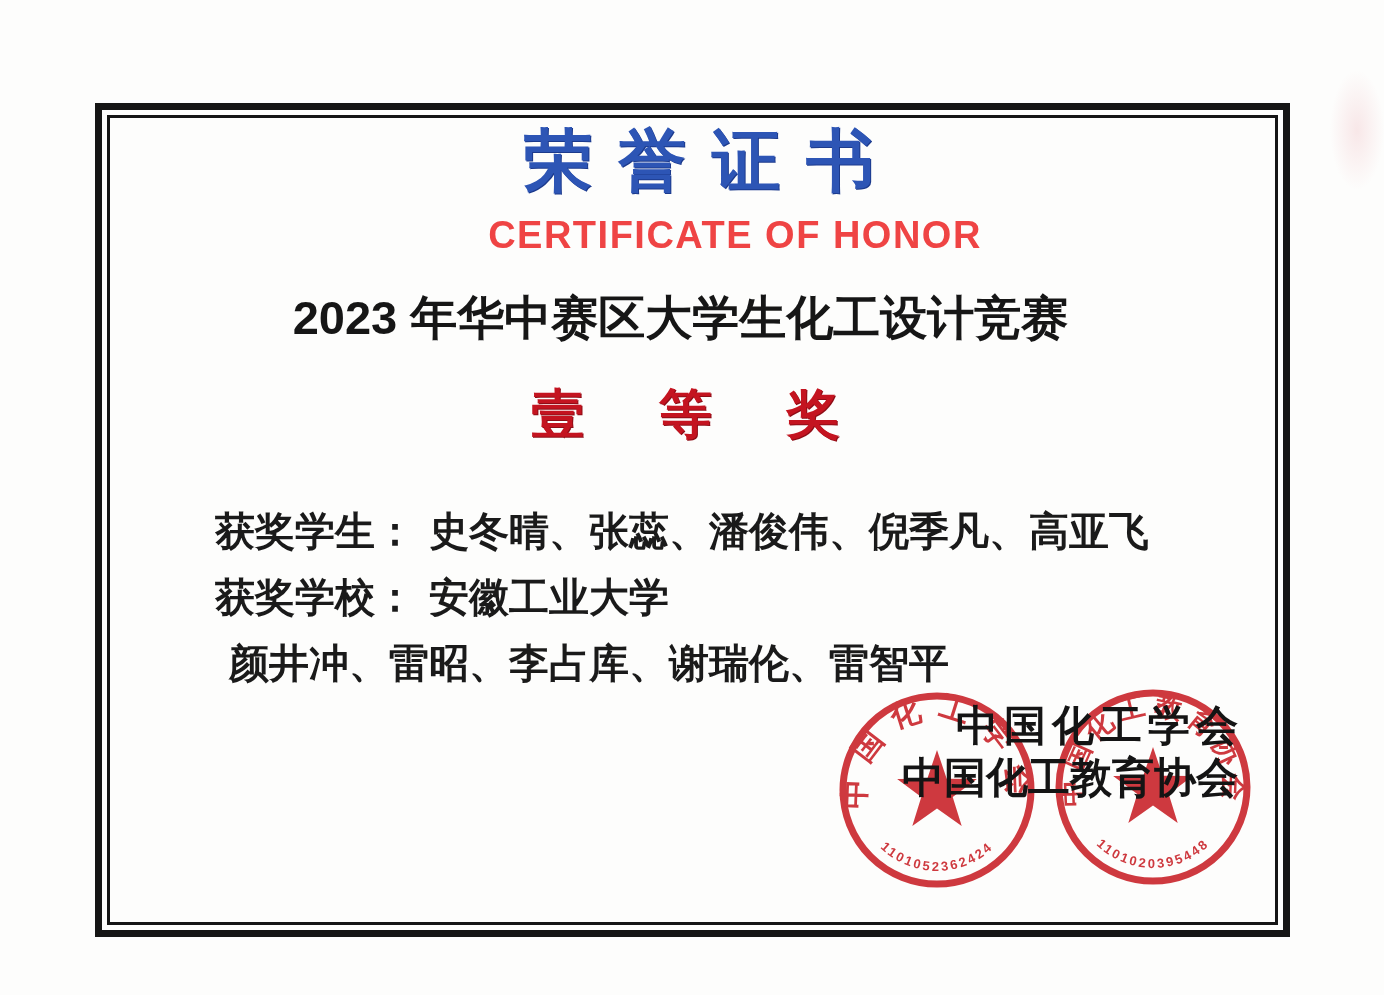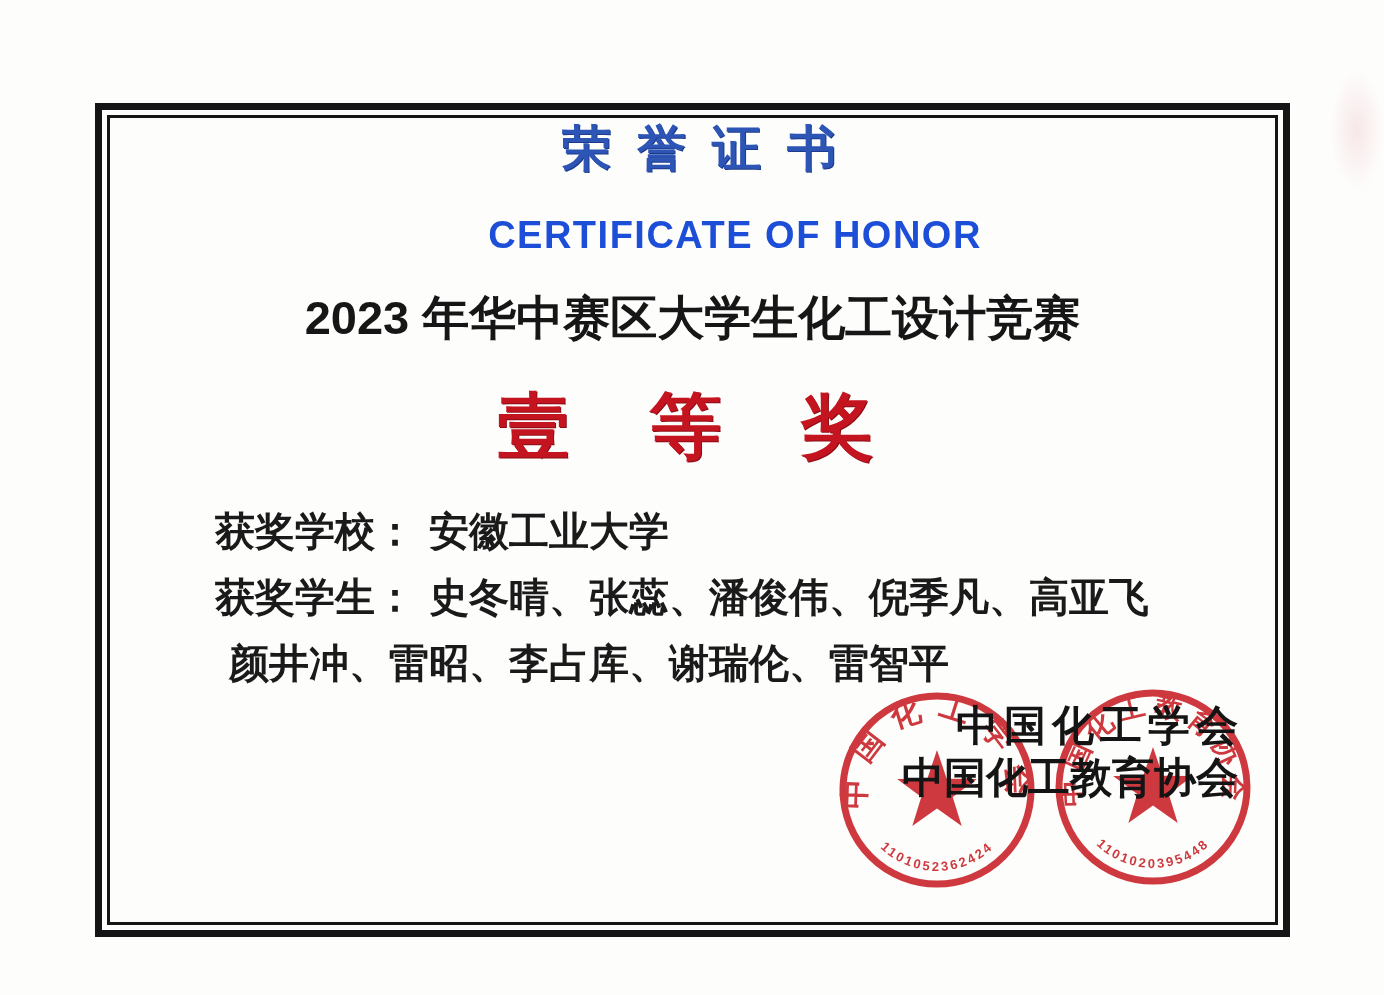--- a/index.html
+++ b/index.html
@@ -16,37 +16,37 @@
   .frame-outer{
     position:absolute;left:95px;top:103px;width:1195px;height:834px;
     border:7px solid #151515;box-sizing:border-box;
   }
   .frame-inner{
     position:absolute;left:5px;top:5px;right:5px;bottom:5px;
     border:3px solid #151515;
   }
   .title-cn{
     position:absolute;left:95px;width:1195px;top:116px;
-    text-align:center;font-size:49px;font-weight:bold;
+    text-align:center;font-size:68px;font-weight:bold;
     letter-spacing:26px;padding-left:39px;box-sizing:border-box;
     color:#2d55b5;
     text-shadow:1px 1px 0 #1c3a8c;
   }
   .title-en{
     position:absolute;left:95px;width:1280px;top:214px;
     text-align:center;font-size:38px;font-weight:bold;letter-spacing:1.5px;
-    color:#1d4ed8;
+    color:#ef4444;
   }
   .event-line{
-    position:absolute;left:95px;width:1195px;top:287px;
+    position:absolute;left:83px;width:1195px;top:287px;
     text-align:center;font-size:47px;font-weight:bold;color:#161616;
   }
   .award-line{
     position:absolute;left:95px;width:1195px;top:379px;
-    text-align:center;font-size:72px;font-weight:bold;
+    text-align:center;font-size:53px;font-weight:bold;
     letter-spacing:30px;padding-left:16px;box-sizing:border-box;
     color:#c41420;text-shadow:1px 1px 0 #8d0d16;
   }
   .fields{position:absolute;left:215px;top:498px;z-index:2;}
   .field-row{height:66px;display:flex;align-items:center;color:#1a1a1a;}
   .field-label{font-size:40px;font-weight:bold;white-space:nowrap;}
   .field-value{font-size:40px;font-weight:bold;white-space:nowrap;margin-left:14px;}
   .org-block{
     position:absolute;right:146px;top:700px;z-index:4;
     text-align:right;color:#141414;line-height:52px;white-space:nowrap;
@@ -68,26 +68,26 @@
   <div class="frame-inner"></div>
 </div>
 
 <div class="title-cn">荣誉证书</div>
 <div class="title-en">CERTIFICATE OF HONOR</div>
 <div class="event-line">2023 年华中赛区大学生化工设计竞赛</div>
 <div class="award-line">壹 等 奖</div>
 
 <div class="fields">
   <div class="field-row">
+    <span class="field-label">获奖学生：</span>
+    <span class="field-value">史冬晴、张蕊、潘俊伟、倪季凡、高亚飞</span>
+  </div>
+  <div class="field-row">
     <span class="field-label">获奖学校：</span>
     <span class="field-value">安徽工业大学</span>
-  </div>
-  <div class="field-row">
-    <span class="field-label">获奖学生：</span>
-    <span class="field-value">史冬晴、张蕊、潘俊伟、倪季凡、高亚飞</span>
   </div>
   <div class="field-row">
     <span class="field-value">颜井冲、雷昭、李占库、谢瑞伦、雷智平</span>
   </div>
 </div>
 
 <svg class="seal seal-left" viewBox="0 0 210 210">
   <defs>
     <path id="s1top" d="M 37.3 129.6 A 72 72 0 1 1 172.7 129.6" fill="none"></path>
     <path id="s1bot" d="M 43 157.1 A 81 81 0 0 0 167 157.1" fill="none"></path>

